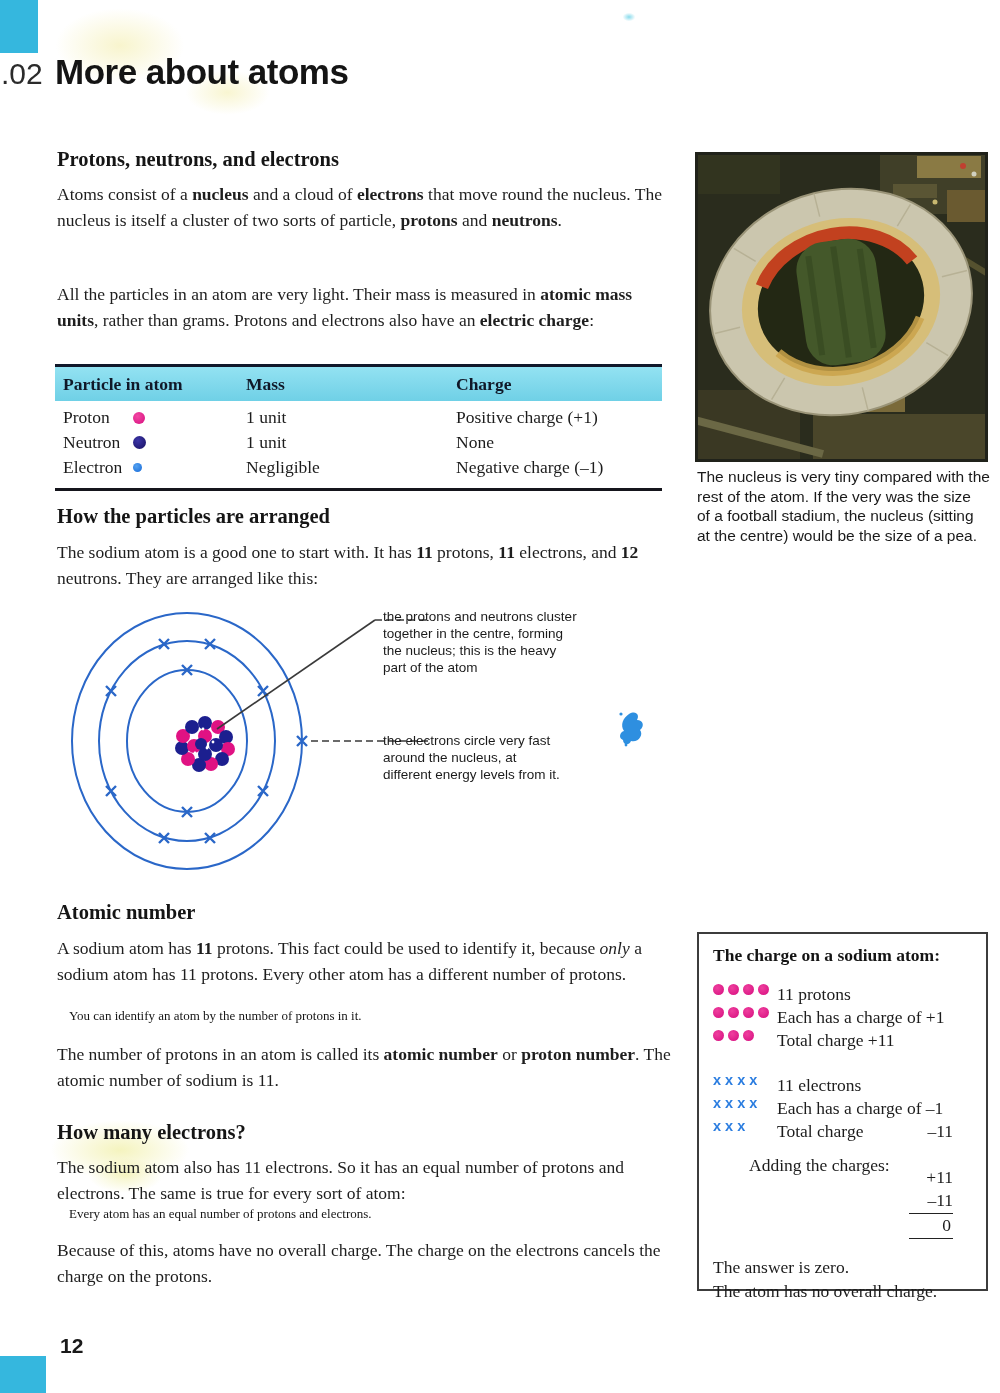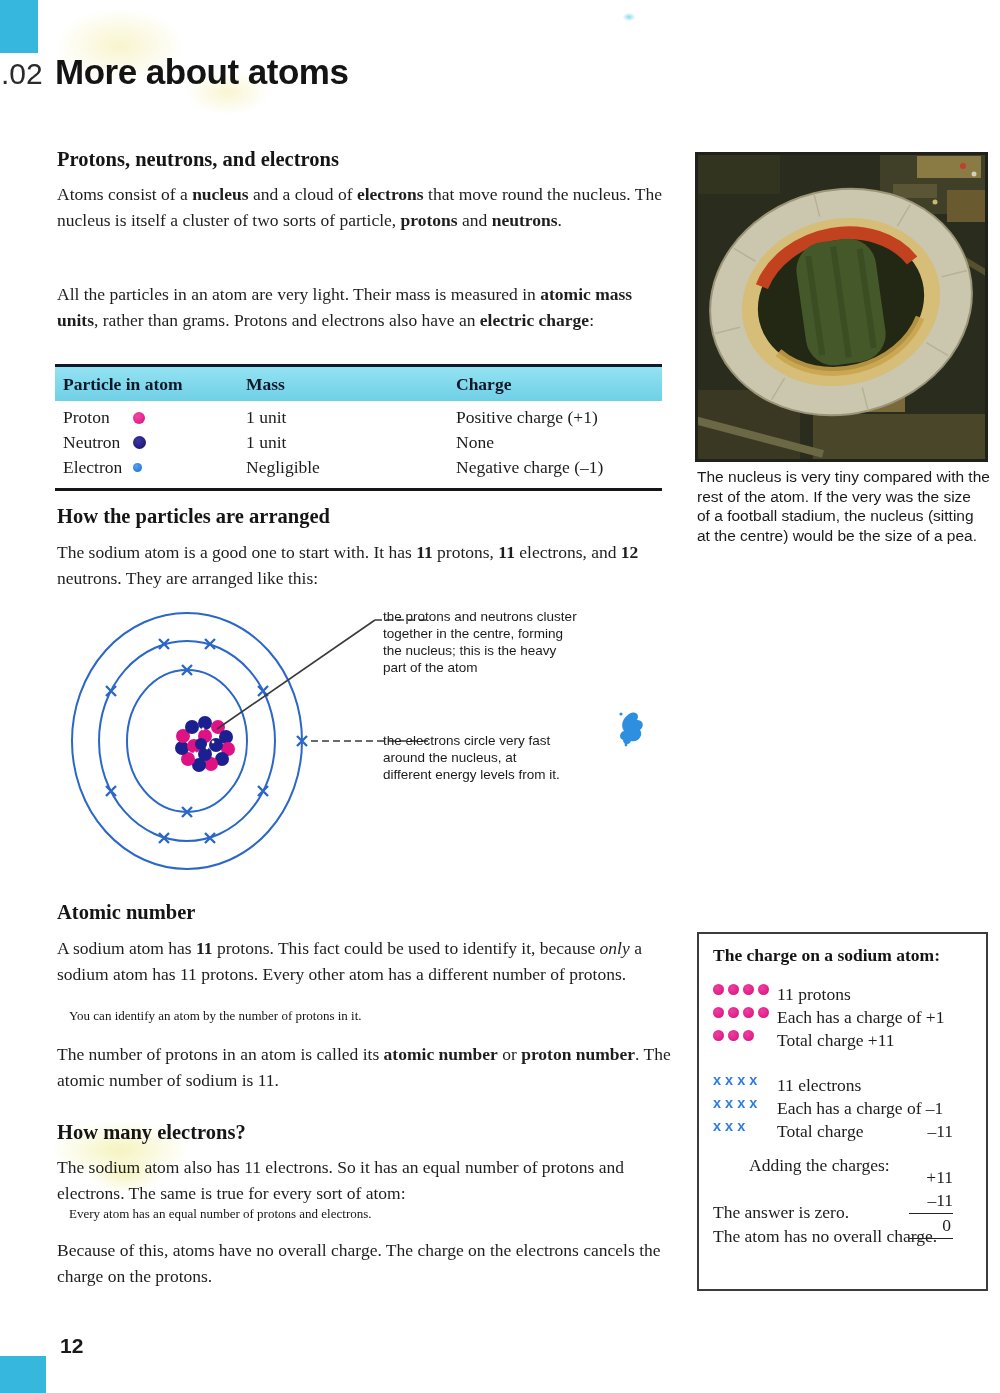--- a/index.html
+++ b/index.html
@@ -59,21 +59,21 @@
   .x-mark { font-family:"Liberation Sans",sans-serif; font-weight:700; font-size:14.5px;
             color:#2b7de0; line-height:11px; }
   .crow .val { position:absolute; left:196px; width:44px; text-align:right; }
   .gap22 { height:22px; } .gap9 { height:9px; }
   .adding { position:relative; }
   .adding .alabel { position:absolute; left:0; top:2px;margin-left:36px; }
   .sumcol { position:absolute; left:196px; top:0; width:44px; text-align:right;margin-top:12px; }
   .sumcol .s1 { display:block; padding:2px 0 1px; }
   .sumcol .s2 { display:block; border-bottom:1.6px solid #222; padding:1px 0 2px; }
   .sumcol .s3 { display:block; border-bottom:1.6px solid #222; padding:1px 2px 2px 0; }
-  .answer { margin-top:48px; line-height:23.5px; }
+  .answer { margin-top:103px; line-height:23.5px; }
 
   .page-num { position:absolute; left:60px; top:1334px; font-family:"Liberation Sans",sans-serif;
               font-weight:700; font-size:21px; color:#1a1a1a; }
 
   
   .stain { position:absolute; pointer-events:none; }
 </style>
 </head>
 <body>
 

